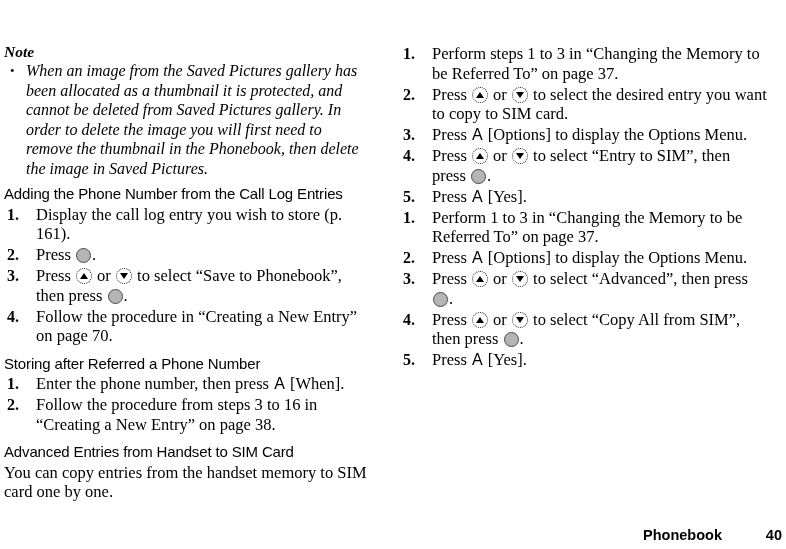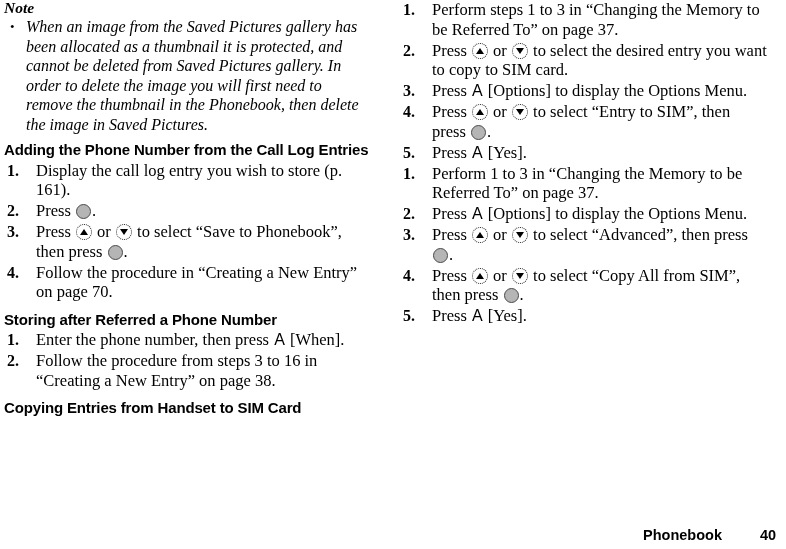--- a/index.html
+++ b/index.html
@@ -12,41 +12,42 @@
     height: 549px;
     position: relative;
     font-family: "Liberation Serif", serif;
     color: #000000;
     overflow: hidden;
   }
   .page {
     position: absolute;
     inset: 0;
     padding: 8px;
+    margin-top: 44px;
   }
   .col {
     position: absolute;
     top: 0;
     width: 368px;
   }
   .col-left  { left: 4px;   }
   .col-right { left: 400px; }
 
   
   .h-note {
     font-family: "Liberation Serif", serif;
     font-weight: bold;
     font-style: italic;
     font-size: 15.5px;
     line-height: 16px;
     margin: 0 0 1px 0;
   }
   .h-sec {
     font-family: "Liberation Sans", sans-serif;
-    font-weight: bold;
+    font-weight: normal;
     font-size: 15px;
     line-height: 17.5px;
     margin: 9px 0 2px 0;
     letter-spacing: -0.15px;
   }
   .h-sec.first { margin-top: 7px; }
 
   
   .para {
     font-size: 16.5px;
@@ -149,21 +150,21 @@
     position: absolute;
     left: 0;
     right: 4px;
     bottom: 6px;
     text-align: right;
     font-family: "Liberation Sans", sans-serif;
     font-weight: bold;
     font-size: 14.5px;
   }
   .footer .fname { margin-right: 34px; }
-  .footer .fnum  { display: inline-block; min-width: 22px; text-align: left; }
+  .footer .fnum  { display: inline-block; min-width: 22px; text-align: right; }
 </style>
 </head>
 <body>
 
 <div class="page">
 
   <div class="col col-left">
 
     <div>
       <div class="h-note">Note</div>
@@ -197,21 +198,22 @@
         <ol class="steps">
           <li>
             <span class="num">1.</span>
             <span class="step-body"><span>Enter the phone number, then press </span><span class="key-soft">A</span><span>  [When].</span></span>
           </li>
           <li>
             <span class="num">2.</span>
             <span class="step-body"><span>Follow the procedure from steps 3 to 16 in “Creating a New Entry” on page 38.</span></span>
           </li>
         </ol>
-        <div class="h-sec">Copying Entries from Handset to SIM Card</div>
+        <div class="h-sec">Advanced Entries from Handset to SIM Card</div>
+        <div class="para">You can copy entries from the handset memory to SIM card one by one.</div>
       </div>
 
   </div>
 
   <div class="col col-right">
     <ol class="steps" id="right-continued">
         <li>
           <span class="num">1.</span>
           <span class="step-body"><span>Perform steps 1 to 3 in “Changing the Memory to be Referred To” on page 37.</span></span>
         </li>

